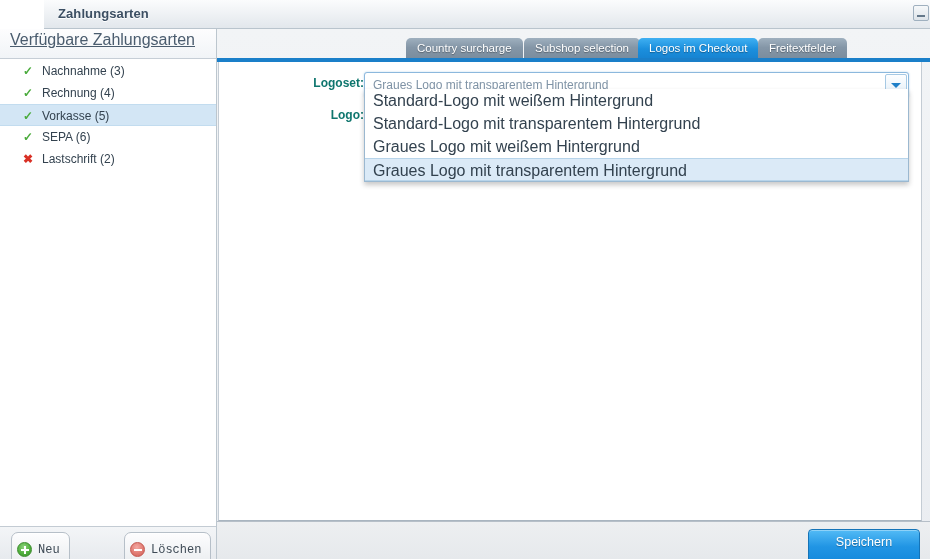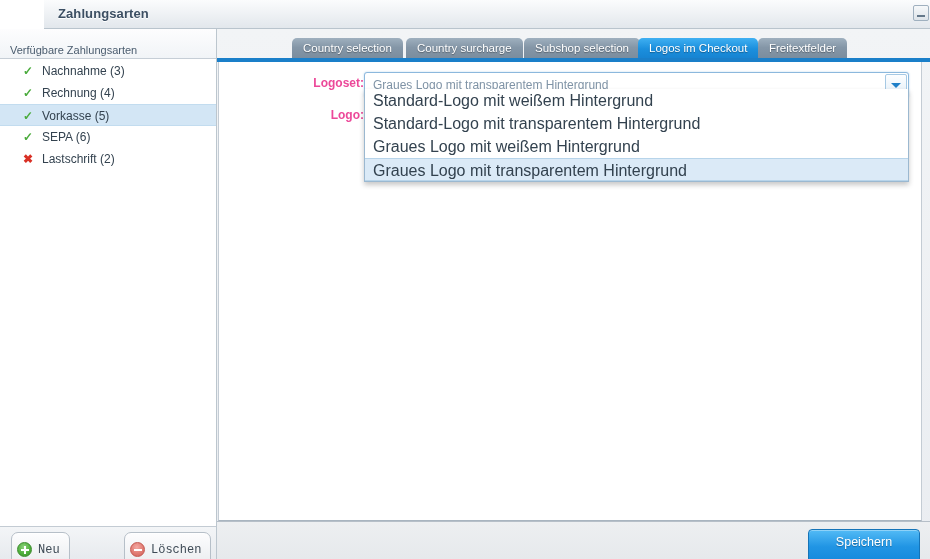--- a/index.html
+++ b/index.html
@@ -112,24 +112,25 @@
   .sidebar-header {
     position: relative;
     height: 30px;
     background: linear-gradient(to bottom, #fdfdfe 0%, #f1f4f7 100%);
     border-bottom: 1px solid #c6ced6;
     box-sizing: border-box;
   }
   .sidebar-header .label {
     position: absolute;
     left: 10px;
-    top: 15px;
-    font-size: 11px;
+    top: 2px;
+    font-size: 16px;
     color: #4a5c6e;
     white-space: nowrap;
+    text-decoration: underline;
   }
   .sidebar-list {
     position: absolute;
     left: 0;
     top: 31px;
     right: 0;
     height: 465px;
     background: #ffffff;
     overflow: hidden;
   }
@@ -297,21 +298,21 @@
   .field-row.logoset { top: 10px; }
   .field-row.logo { top: 42px; }
   .field-label {
     position: absolute;
     left: 0;
     width: 145px;
     top: 4px;
     text-align: right;
     font-size: 12px;
     font-weight: bold;
-    color: #ec4899;
+    color: #0f766e;
     white-space: nowrap;
   }
 
   .combo {
     position: absolute;
     left: 145px;
     top: 0;
     width: 545px;
     height: 26px;
     box-sizing: border-box;
@@ -470,21 +471,20 @@
         </span>
         <span>Löschen</span>
       </div>
     </div>
   </div>
 
   <div class="main">
 
     <div class="tabstrip">
       <div class="tab" style="left:12px;margin-top:42px;">General</div>
-      <div class="tab" style="left:75px;">Country selection</div>
       <div class="tab" style="left:189px;">Country surcharge</div>
       <div class="tab" style="left:307px;">Subshop selection</div>
       <div class="tab active" style="left:421px;">Logos im Checkout</div>
       <div class="tab" style="left:541px;">Freitextfelder</div>
     </div>
 
     <div class="tab-underline"></div>
 
     <div class="content">
 

